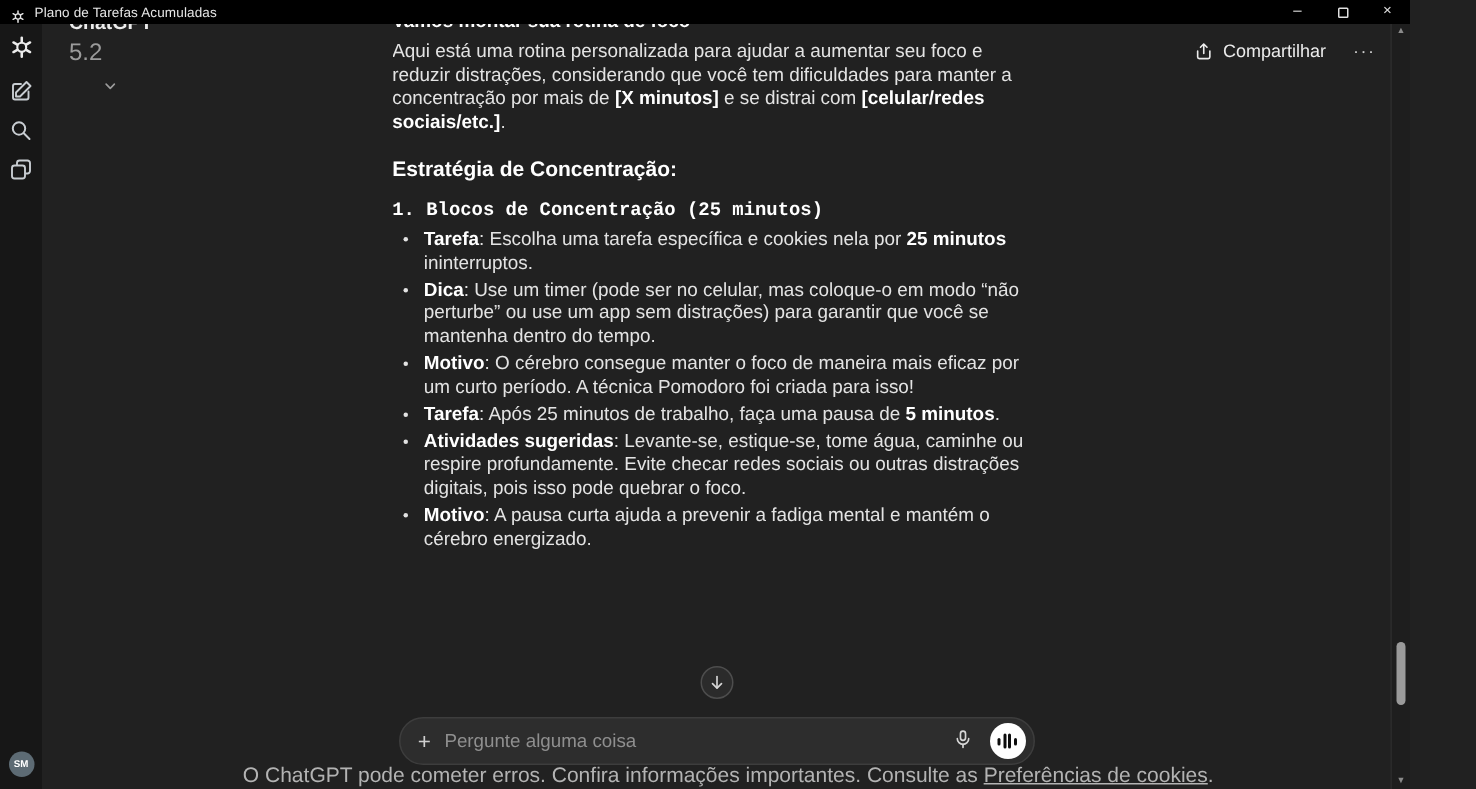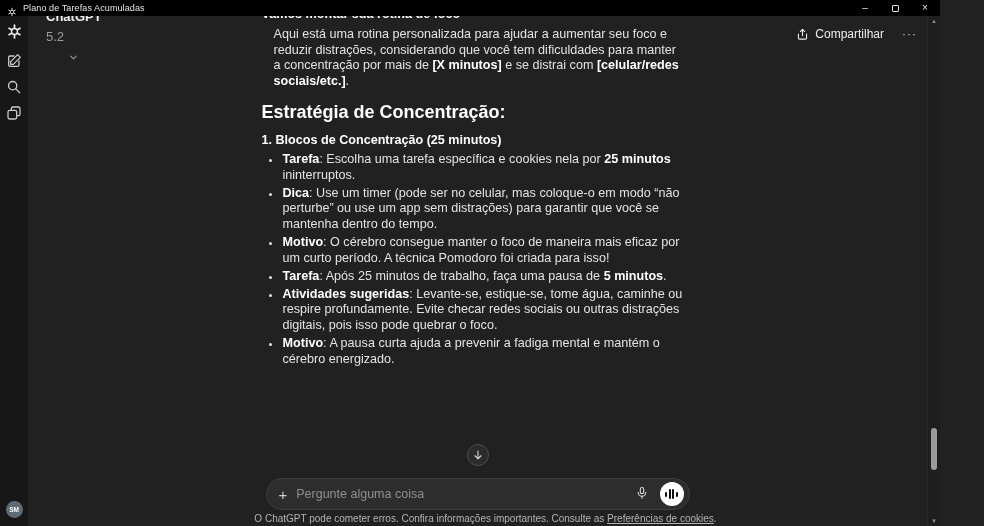--- a/index.html
+++ b/index.html
@@ -30,37 +30,37 @@
   .avatar { width:17px; height:17px; border-radius:50%; background:#5d6b74; color:#fff;
     font-size:6.5px; font-weight:700; display:flex; align-items:center; justify-content:center; }
 
   
   .main { flex:1; position:relative; background:#212121; overflow:hidden; }
 
   .model-header { position:absolute; top:0; left:0; right:0; height:36px; display:flex;
     align-items:center; padding:0 10px 0 18px; z-index:5; }
   .model-left { display:flex; align-items:baseline; gap:5px; cursor:pointer;flex-direction:column; }
   .model-name { color:#ececec; font-size:13px; font-weight:700; }
-  .model-version { color:#9b9b9b; font-size:13px; }
+  .model-version { color:#9b9b9b; font-size:16px; }
   .model-chevron { color:#9b9b9b; width:11px; height:11px; align-self:center; }
   .header-right { margin-left:auto; display:flex; align-items:center; gap:18px; }
   .share-btn { display:flex; align-items:flex-end; gap:6px; color:#ececec; font-size:12px;
     background:none; border:none; cursor:pointer; font-family:inherit; }
   .share-btn svg { width:13px; height:13px; }
   .more-btn { color:#cfcfcf; font-size:12px; letter-spacing:1px; background:none; border:none; cursor:pointer; }
 
   
   .chat { position:absolute; top:0; bottom:46px; left:50%; width:432px; transform:translateX(-50%);
     overflow:hidden; color:#e3e3e3; font-size:12.6px; line-height:15.6px; z-index:1; }
   .chat .b { font-weight:700; color:#fff; }
   .blk.clipped { height:7px; overflow:hidden; }
   .blk.clipped span { position:relative; top:-9px; display:inline-block; font-weight:700; color:#fff; }
-  .blk.p { margin:4px 12px 10px; }
-  .blk.h3 { font-size:18px; font-weight:700; color:#fff; margin:15px 0 6px; line-height:16px; }
-  .blk.h4 { font-size:12.6px; font-weight:700; color:#fff; margin:13px 0 3px; }
+  .blk.p { margin:4px 0 10px; }
+  .blk.h3 { font-size:14px; font-weight:700; color:#fff; margin:15px 0 6px; line-height:16px; }
+  .blk.h4 { font-size:12.6px; font-weight:700; color:#fff; margin:13px 0 3px;font-family:Liberation Mono, monospace; }
   .chat ul { margin:0 0 2px; padding-left:20px; list-style:disc; }
   .chat li { margin:2.5px 0; padding-left:1px; }
   .chat li::marker { color:#e3e3e3; font-size:11px; }
 
   
   .scroll-btn { position:absolute; left:50%; transform:translateX(-50%); bottom:60px;
     width:22px; height:22px; border-radius:50%; background:#2b2b2b; border:1px solid #4d4d4d;
     display:flex; align-items:center; justify-content:center; color:#d6d6d6; cursor:pointer; z-index:6; }
   .scroll-btn svg { width:12px; height:12px; }
 
@@ -77,21 +77,21 @@
   .mic-btn { background:none; border:none; color:#d6d6d6; width:18px; height:18px; cursor:pointer; padding:0; }
   .mic-btn svg { width:14px; height:14px; }
   .voice-btn { width:24px; height:24px; border-radius:50%; background:#fff; border:none;
     display:flex; align-items:center; justify-content:center; gap:1.5px; cursor:pointer; }
   .voice-btn i { display:block; width:2px; border-radius:1px; background:#0d0d0d; }
   .voice-btn i:nth-child(1){ height:5px; } .voice-btn i:nth-child(2){ height:10px; }
   .voice-btn i:nth-child(3){ height:10px; } .voice-btn i:nth-child(4){ height:5px; }
 
   
   .footer { position:absolute; left:16px; right:0; bottom:2px; text-align:center;
-    font-size:10px; color:#b3b3b3; z-index:5; }
+    font-size:14px; color:#b3b3b3; z-index:5; }
   .footer a { color:#b3b3b3; text-decoration:underline; cursor:pointer; }
 
   
   .scrollbar { width:13px; flex:0 0 auto; background:#1e1e1e; border-left:1px solid #2a2a2a;
     position:relative; }
   .sb-arrow { position:absolute; left:0; right:0; text-align:center; color:#8a8a8a; font-size:6px;
     line-height:8px; cursor:pointer; }
   .sb-up { top:1px; } .sb-down { bottom:1px; }
   .sb-thumb { position:absolute; left:3px; width:6px; height:42px; top:412px;
     background:#9a9a9a; border-radius:3px; cursor:grab; }

